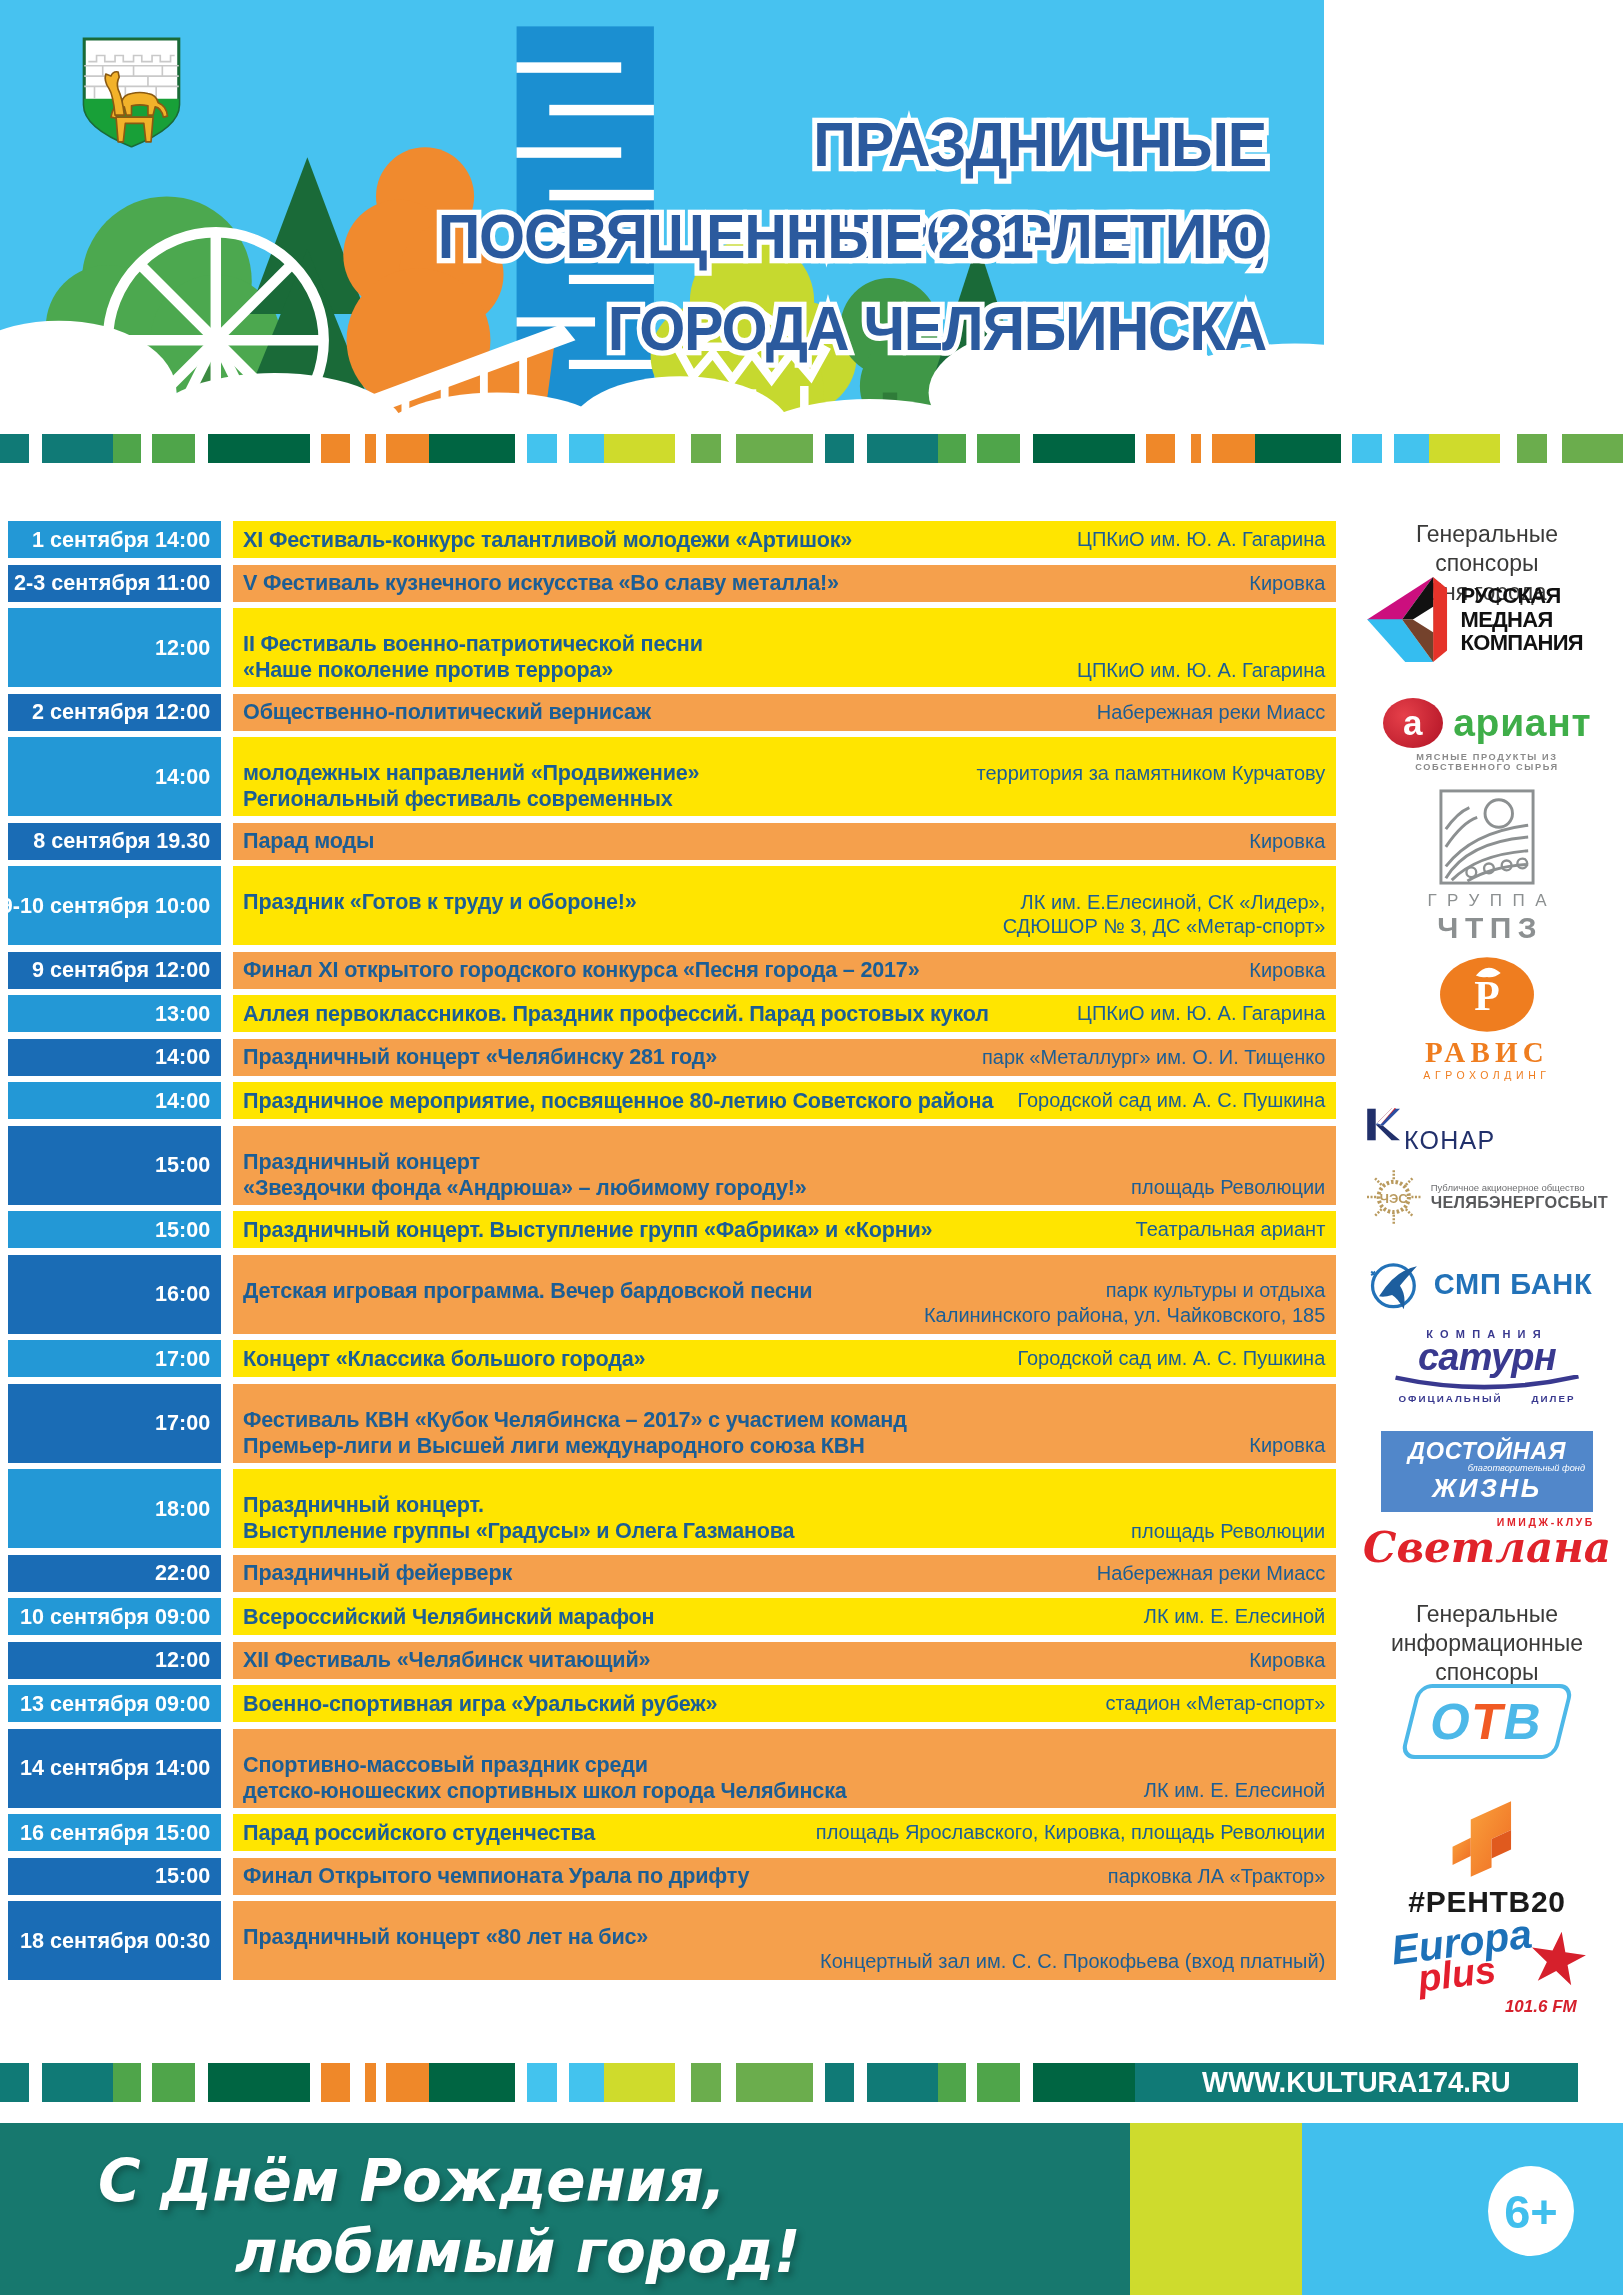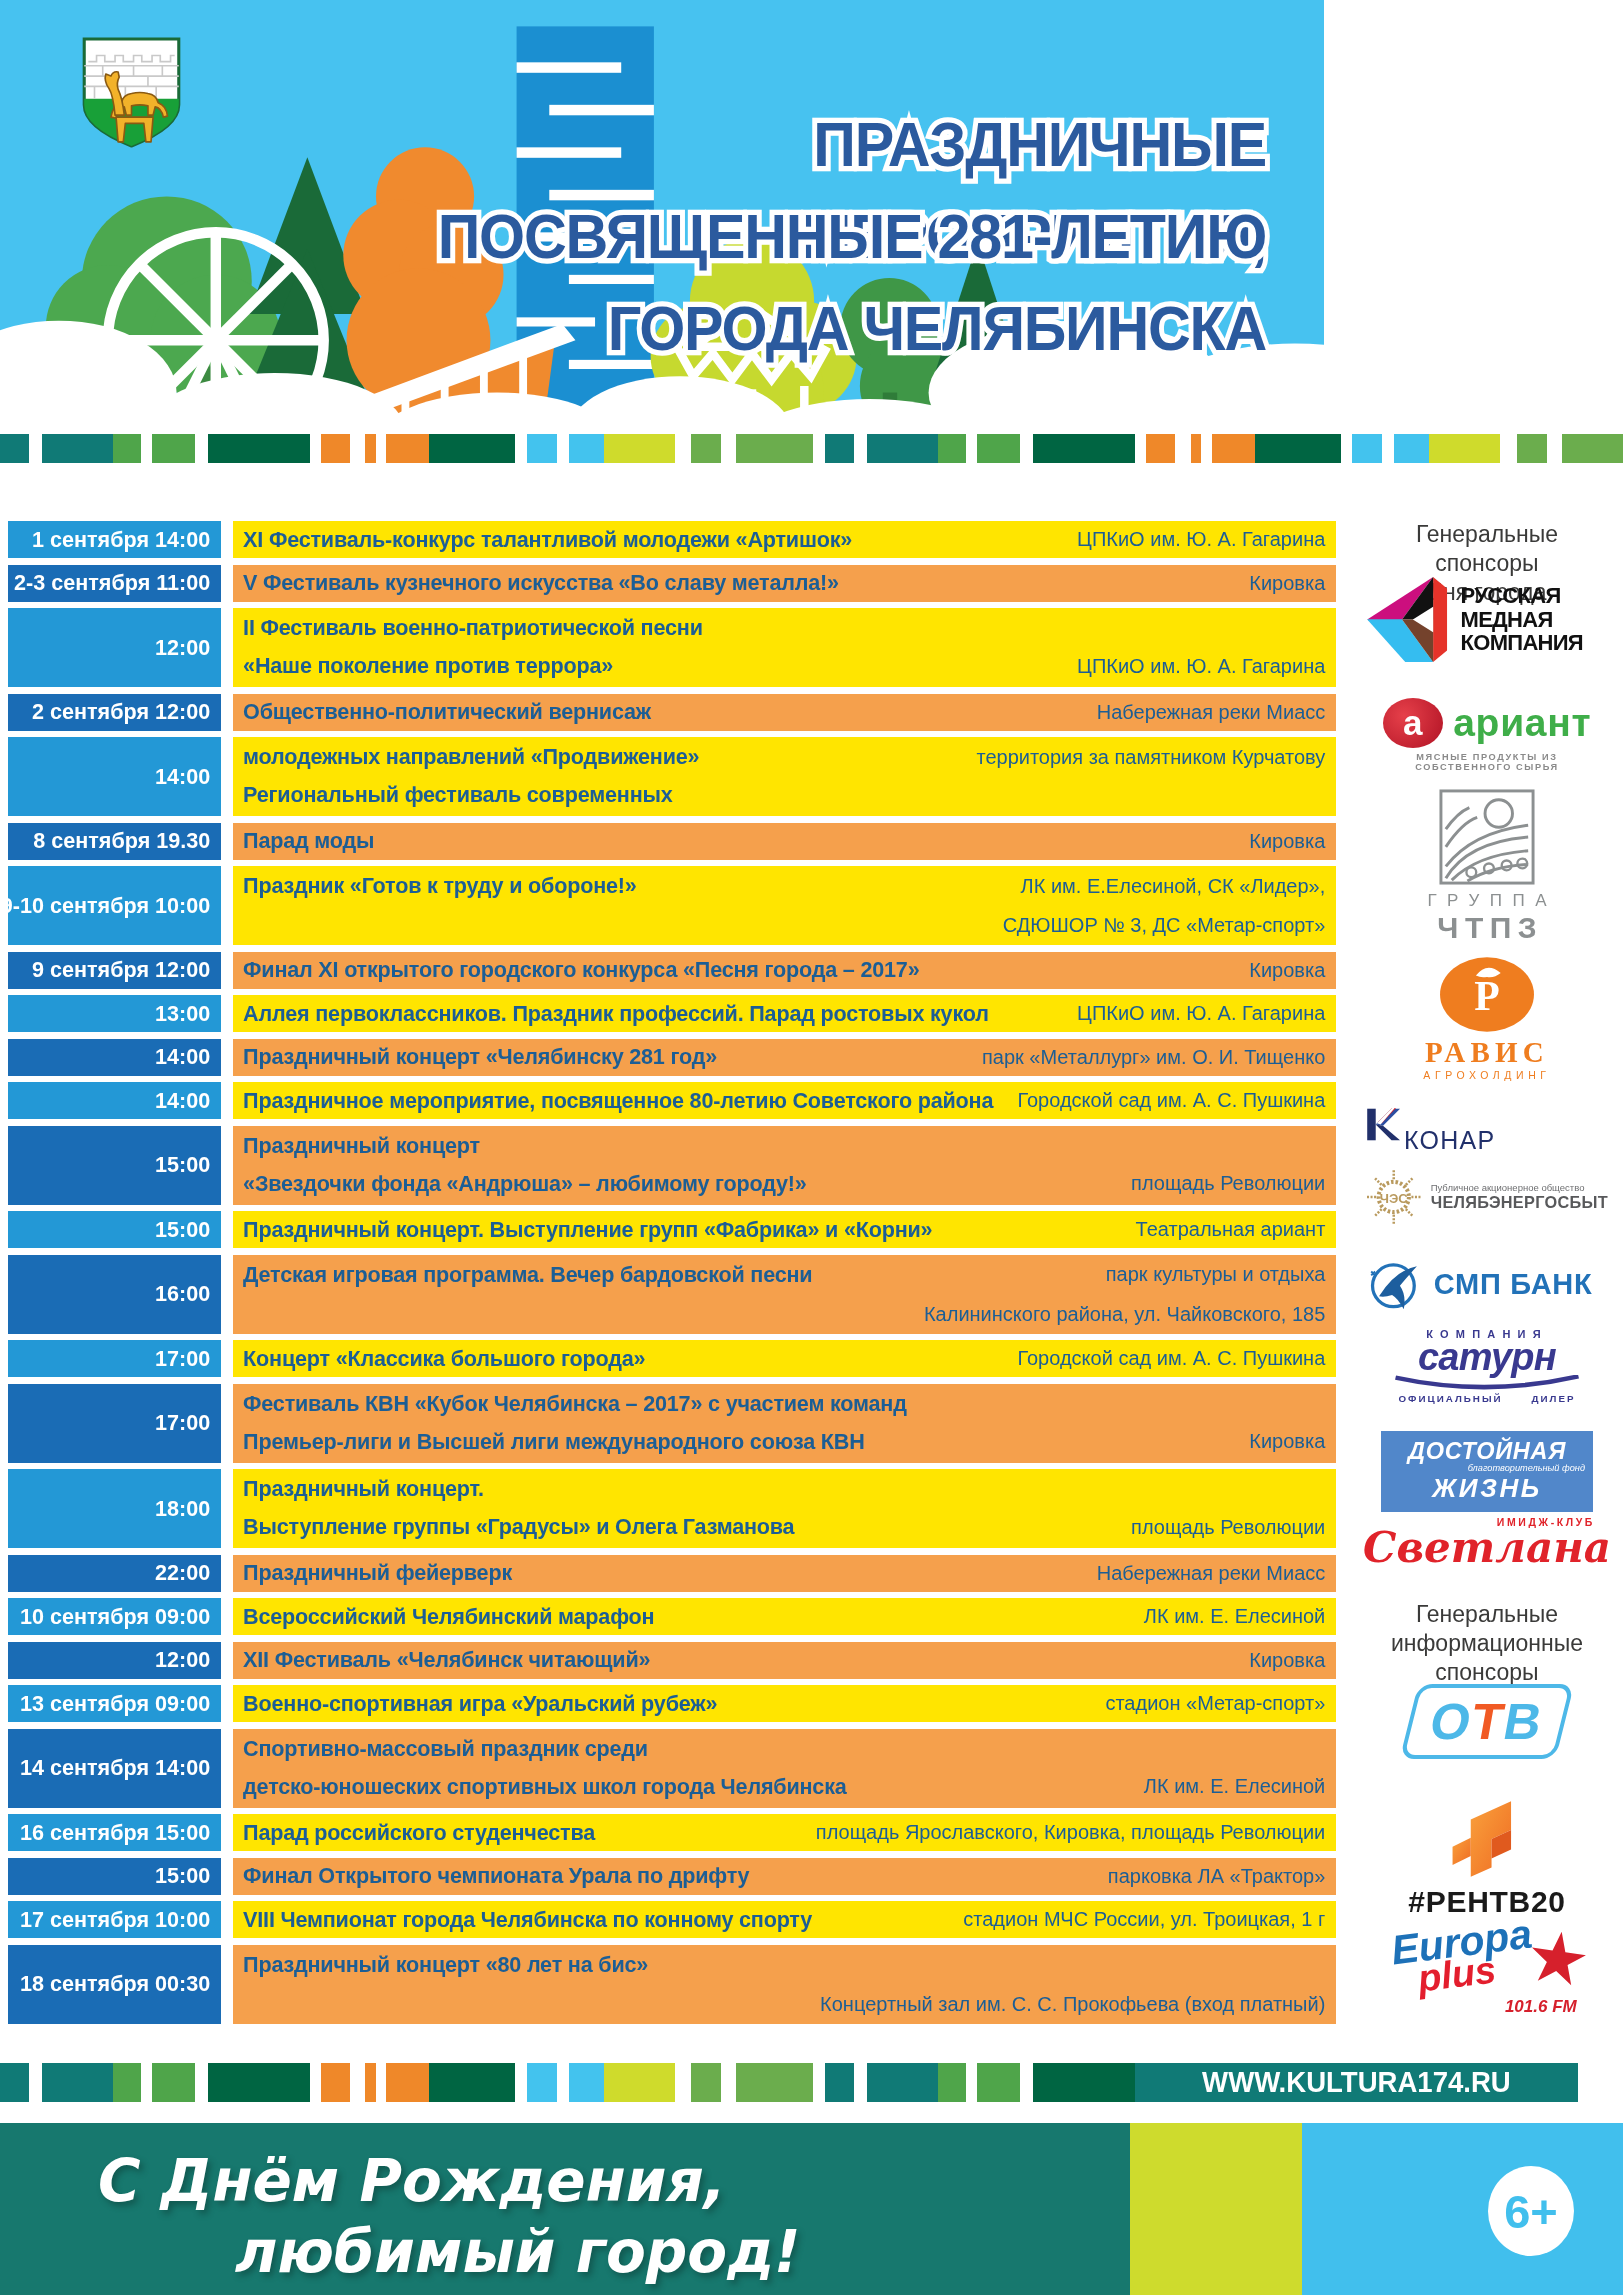--- a/index.html
+++ b/index.html
@@ -28,21 +28,21 @@
 
   
   .schedule{position:absolute;left:7.8px;top:521px;width:1328px;}
   .srow{display:flex;margin-bottom:6.5px;}
   .srow .time{width:213px;flex:0 0 213px;margin-right:11.8px;display:flex;align-items:center;justify-content:flex-end;
               padding-right:10.5px;box-sizing:border-box;color:#fff;font-weight:700;font-size:21.6px;white-space:nowrap;}
   .srow .event{flex:1;display:flex;flex-direction:column;box-sizing:border-box;padding:0 10.5px;}
   .srow.single{height:37px;}
   .srow.double{height:79px;}
   .srow.single .event{justify-content:center;}
-  .srow.double .event{justify-content:space-between;padding-top:7px;padding-bottom:7.8px;}
+  .srow.double .event{justify-content:space-between;padding-top:23px;padding-bottom:7.8px;}
   .eline{display:flex;justify-content:space-between;align-items:center;gap:13px;}
   .eline .etitle{color:#1c5e95;font-weight:700;font-size:21.6px;letter-spacing:-0.2px;white-space:nowrap;}
   .eline .eloc{color:#1c5e95;font-weight:400;font-size:20px;white-space:nowrap;margin-left:auto;}
   .t-light{background:#2398d6;}
   .t-dark{background:#1a6cb5;}
   .e-yellow{background:#ffe500;}
   .e-orange{background:#f5a04c;}
 
   
   .sidebar{position:absolute;left:1366px;top:0;width:242px;height:2295px;}
@@ -576,29 +576,20 @@
       </div>
       <div class="srow single">
         <div class="time t-dark">15:00</div>
         <div class="event e-orange">
           <div class="eline">
             <span class="etitle">Финал Открытого чемпионата Урала по дрифту</span>
             <span class="eloc">парковка ЛА «Трактор»</span>
           </div>
         </div>
       </div>
-      <div class="srow single">
-        <div class="time t-light">17 сентября 10:00</div>
-        <div class="event e-yellow">
-          <div class="eline">
-            <span class="etitle">VIII Чемпионат города Челябинска по конному спорту</span>
-            <span class="eloc">стадион МЧС России, ул. Троицкая, 1 г</span>
-          </div>
-        </div>
-      </div>
       <div class="srow double">
         <div class="time t-dark">18 сентября 00:30</div>
         <div class="event e-orange">
           <div class="eline">
             <span class="etitle">Праздничный концерт «80 лет на бис»</span>
             <span class="eloc"></span>
           </div>
           <div class="eline">
             <span class="etitle"></span>
             <span class="eloc">Концертный зал им. С. С. Прокофьева (вход платный)</span>

